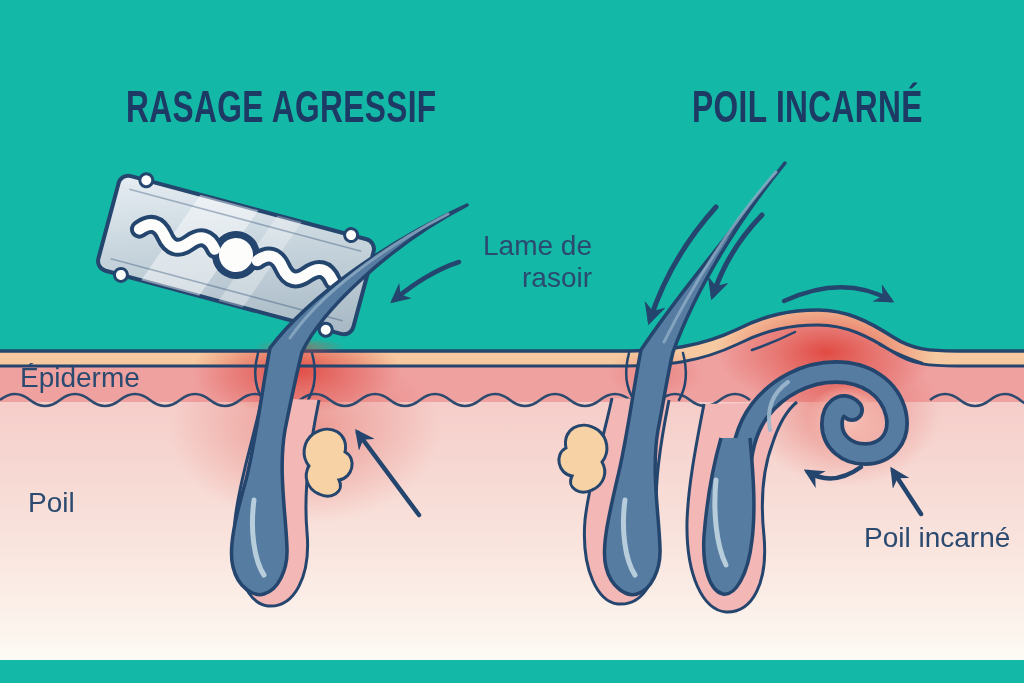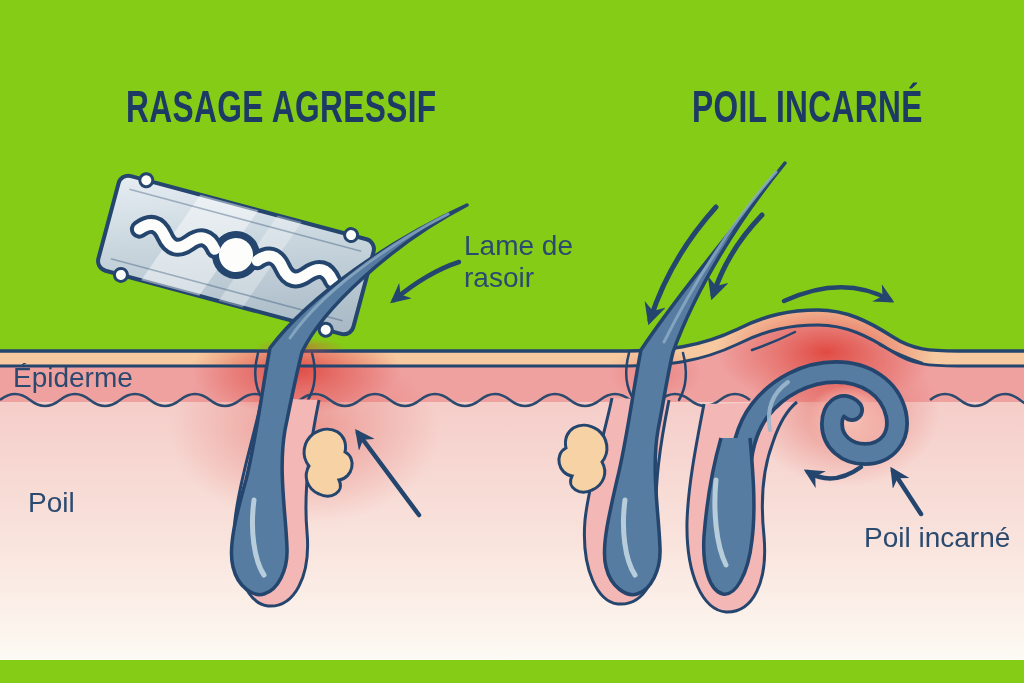--- a/index.html
+++ b/index.html
@@ -1,29 +1,30 @@
 <!DOCTYPE html>
 <html><head>
 <meta charset="utf-8">
 <style>
   html,body{margin:0;padding:0;background:#ffffff;}
   #stage{
     position:relative;width:1024px;height:683px;overflow:hidden;
-    background:#84cc16;
+    background:#14b8a6;
     font-family:"Liberation Sans", sans-serif;
   }
   #art{position:absolute;left:0;top:0;width:1024px;height:683px;}
   .title{
     position:absolute;color:#1c3a64;font-weight:bold;font-size:44px;
     letter-spacing:0.5px;transform:scaleX(0.72);transform-origin:left center;
     white-space:nowrap;
   }
   .lbl{
     position:absolute;color:#2b4a70;font-size:28px;line-height:1.16;
     white-space:nowrap;
+    text-align:right;
   }
   .lbl.wrap{white-space:normal;width:128px;}
 </style>
 </head>
 <body>
 
 <div id="stage">
 
 <svg id="art" viewBox="0 0 1024 683" aria-hidden="true">
   <defs>
@@ -168,16 +169,16 @@
     <path d="M 784 301 Q 843 274 890 300" stroke-width="4.5" marker-end="url(#ah)"></path>
     <path d="M 861 467 Q 833 487 808 472" stroke-width="4.5" marker-end="url(#ah)"></path>
     <path d="M 921 514 L 893 471" stroke-width="4.5" marker-end="url(#ah)"></path>
   </g>
 </svg>
 
   <div class="title" style="left:126px;top:82px">RASAGE AGRESSIF</div>
   <div class="title" style="left:692px;top:82px">POIL INCARNÉ</div>
 
   <div class="lbl wrap" style="left:464px;top:230px">Lame de rasoir</div>
-  <div class="lbl" style="left:13px;top:362px">Épiderme</div>
+  <div class="lbl" style="left:20px;top:362px">Épiderme</div>
   <div class="lbl" style="left:28px;top:487px">Poil</div>
   <div class="lbl" style="left:864px;top:522px">Poil incarné</div>
 </div>
 
 </body></html>

